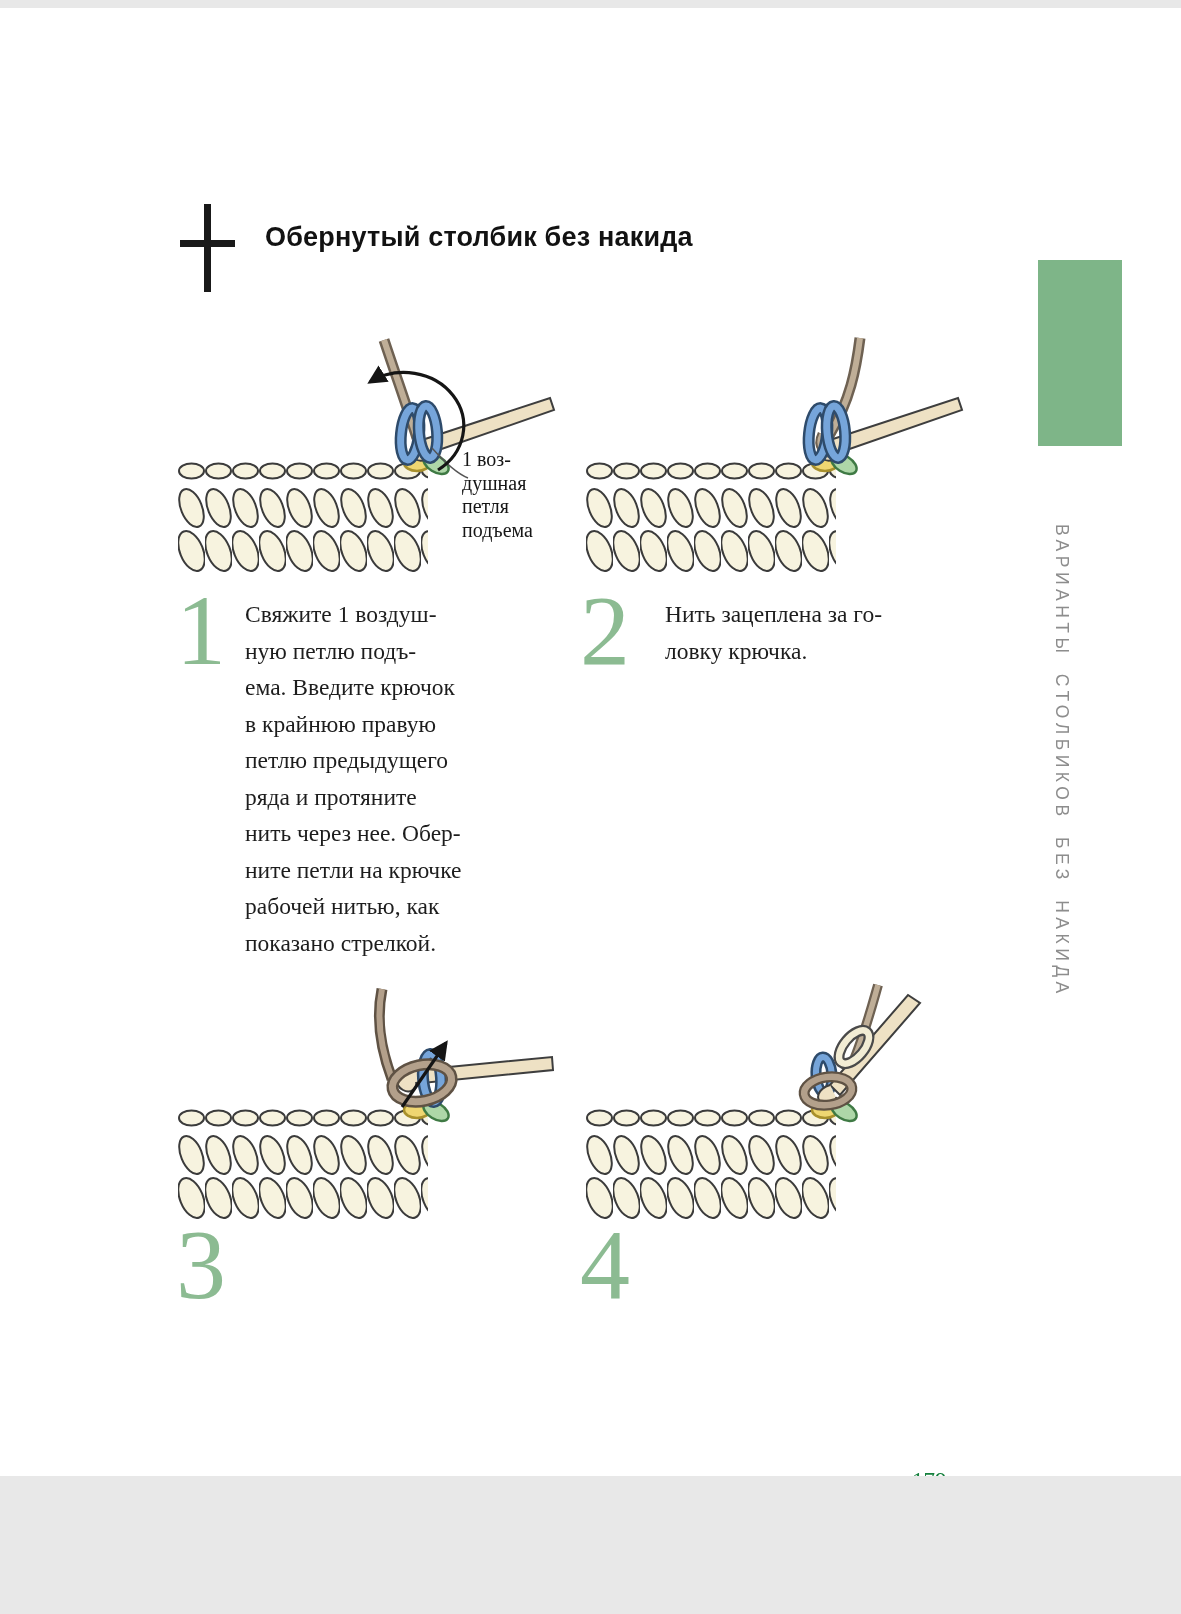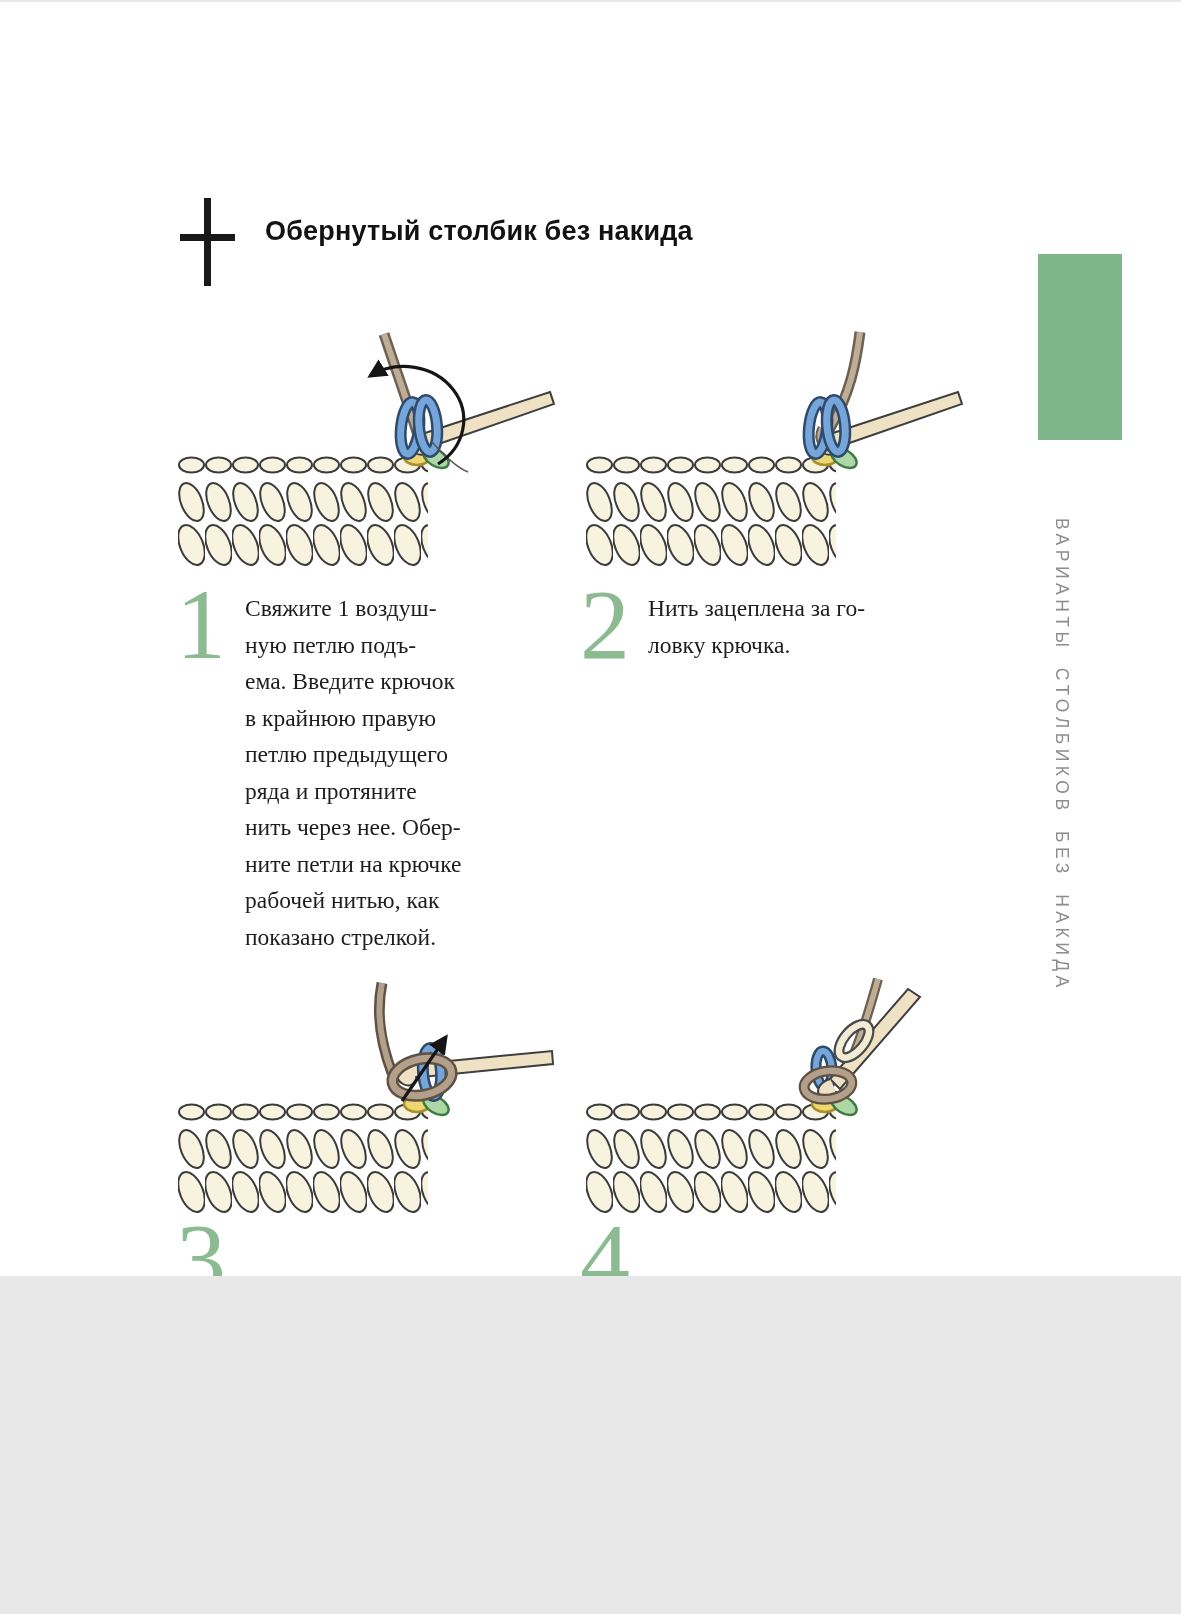--- a/index.html
+++ b/index.html
@@ -1,20 +1,20 @@
 <!DOCTYPE html>
 <html><head>
 <meta charset="utf-8">
 <style>
   html,body { margin:0; padding:0; }
   body { background:#e8e8e8; }
   .page {
-    position:relative; width:1181px; height:1274px; background:#ffffff;
+    position:relative; width:1181px; height:1468px; background:#ffffff;
     font-family:"Liberation Serif", serif; color:#1c1c1c; overflow:hidden;
-    margin:2px auto;
+    margin:8px auto;
   }
   .abs { position:absolute; }
   .title {
     font-family:"Liberation Sans", sans-serif; font-weight:bold;
     font-size:27px; letter-spacing:0.2px; color:#121212; margin:0;
   }
   .green-block { background:#7eb588; }
   .vlabel {
     font-family:"Liberation Sans", sans-serif; font-size:17.5px;
     letter-spacing:4.5px; word-spacing:7px; color:#8d8d8d;
@@ -189,35 +189,39 @@
     <g transform="rotate(40 276 64)">
       <ellipse cx="276" cy="64" rx="10" ry="20" fill="none" stroke="#4a4a4a" stroke-width="11"></ellipse>
       <ellipse cx="276" cy="64" rx="10" ry="20" fill="none" stroke="#f2ecd4" stroke-width="6.5"></ellipse>
     </g>
     <g transform="rotate(-8 250 108)">
       <ellipse cx="250" cy="108" rx="24" ry="14" fill="none" stroke="#5f5244" stroke-width="11"></ellipse>
       <ellipse cx="250" cy="108" rx="24" ry="14" fill="none" stroke="#b3a08b" stroke-width="6.5"></ellipse>
     </g>
   </svg>
 
+  <div class="abs annotation multiline" style="left:462px; top:440px; width:120px;">1 воз-
+душная
+петля
+подъема</div>
 
   <div class="abs step-num" style="left:176px; top:584px;">1</div>
   <div class="abs step-text multiline" style="left:245px; top:588px; width:310px;">Свяжите 1 воздуш-
 ную петлю подъ-
 ема. Введите крючок
 в крайнюю правую
 петлю предыдущего
 ряда и протяните
 нить через нее. Обер-
 ните петли на крючке
 рабочей нитью, как
 показано стрелкой.</div>
 
   <div class="abs step-num" style="left:580px; top:584px;">2</div>
-  <div class="abs step-text multiline" style="left:648px; top:588px; width:320px;">Нить зацеплена за го-
+  <div class="abs step-text multiline" style="left:665px; top:588px; width:320px;">Нить зацеплена за го-
 ловку крючка.</div>
 
   <div class="abs step-num" style="left:176px; top:1218px;">3</div>
 
   <div class="abs step-num" style="left:580px; top:1218px;">4</div>
 
   <div class="abs page-num" style="left:912px; top:1460px;">179</div>
 
 </div>
 

